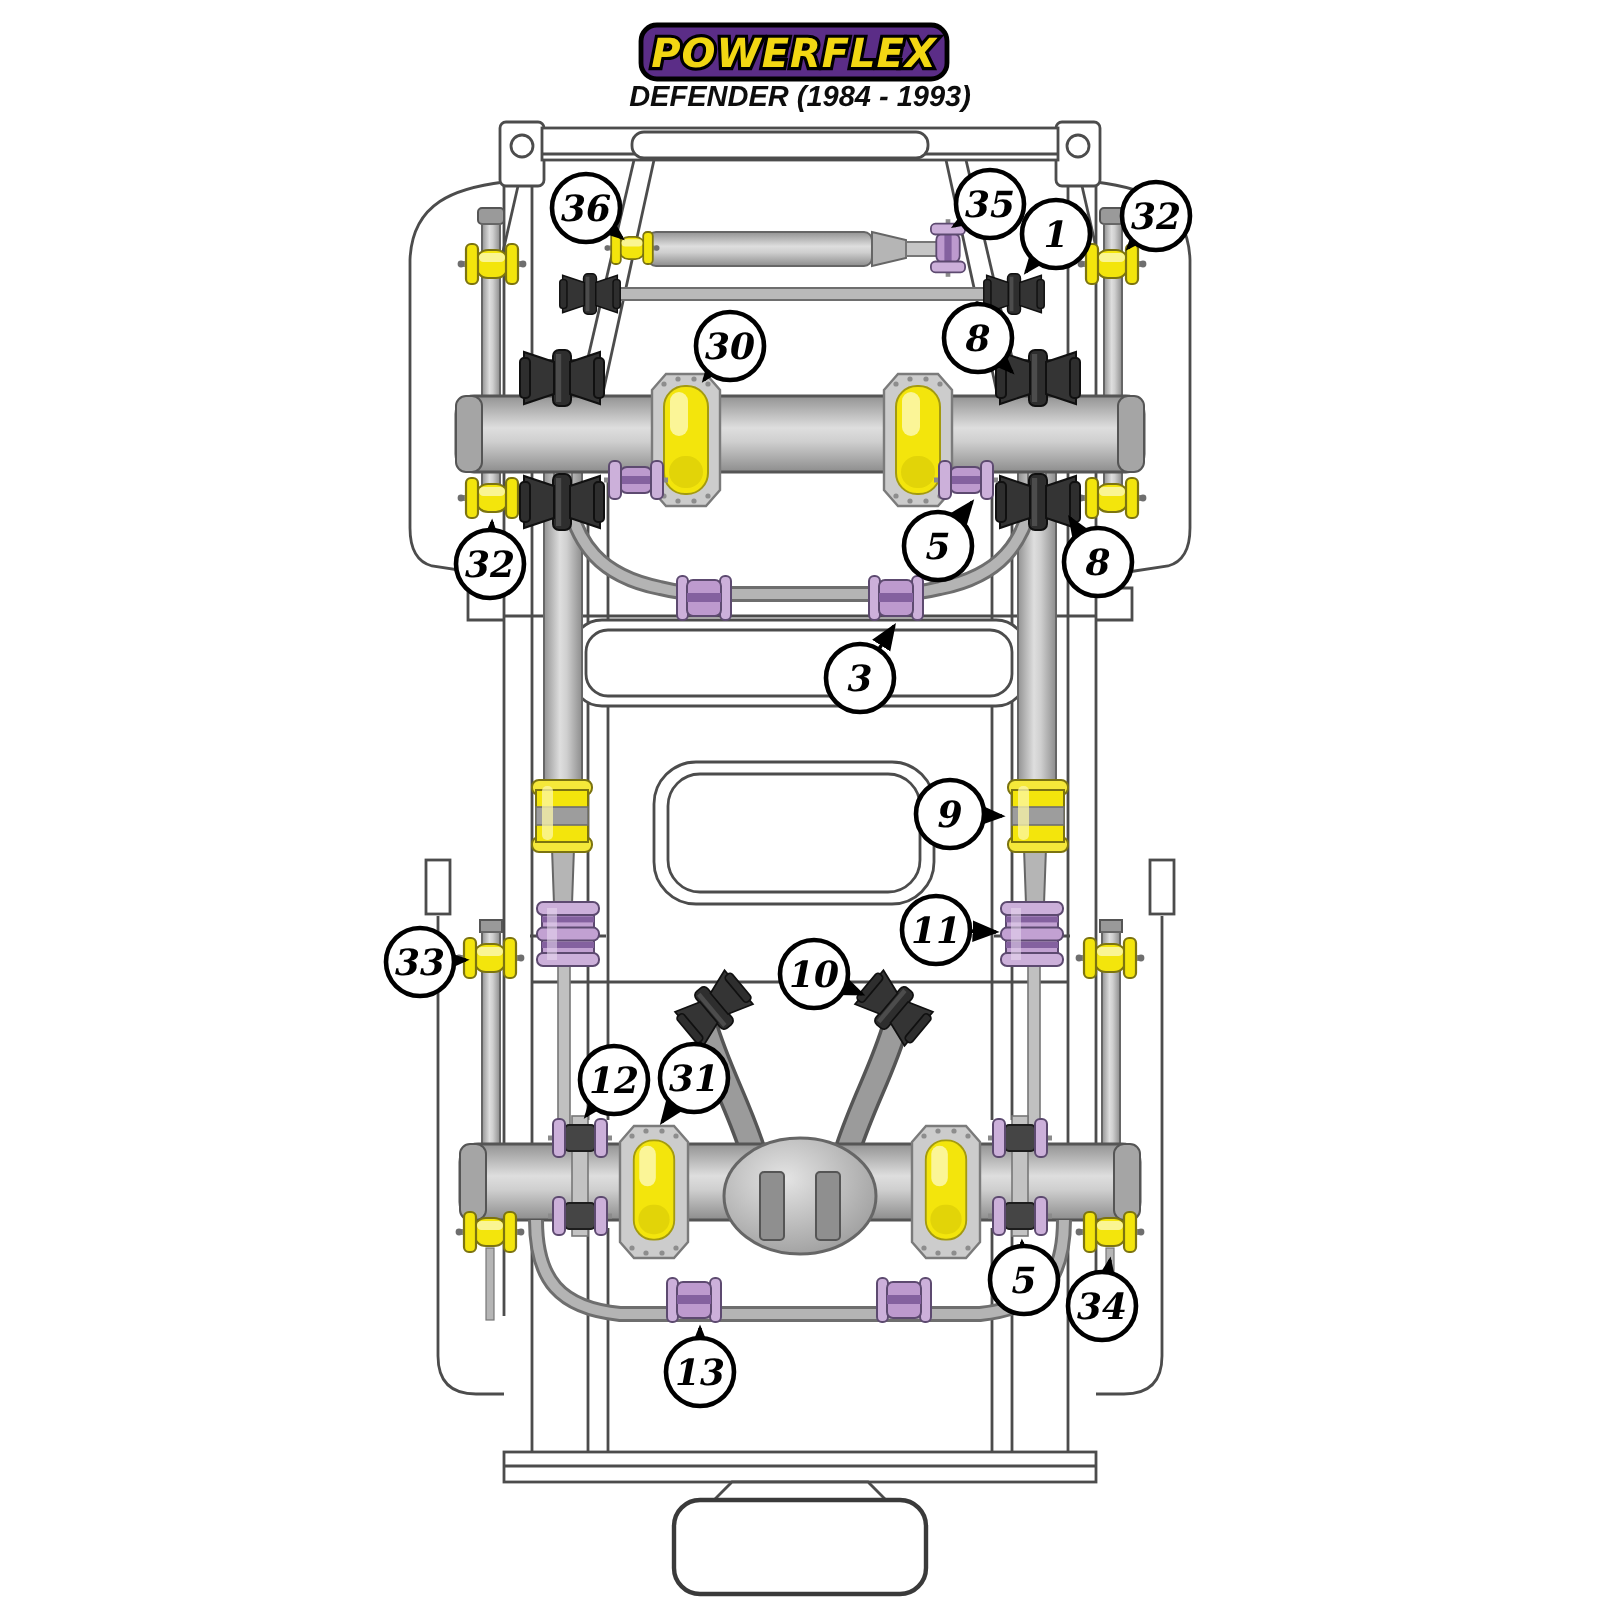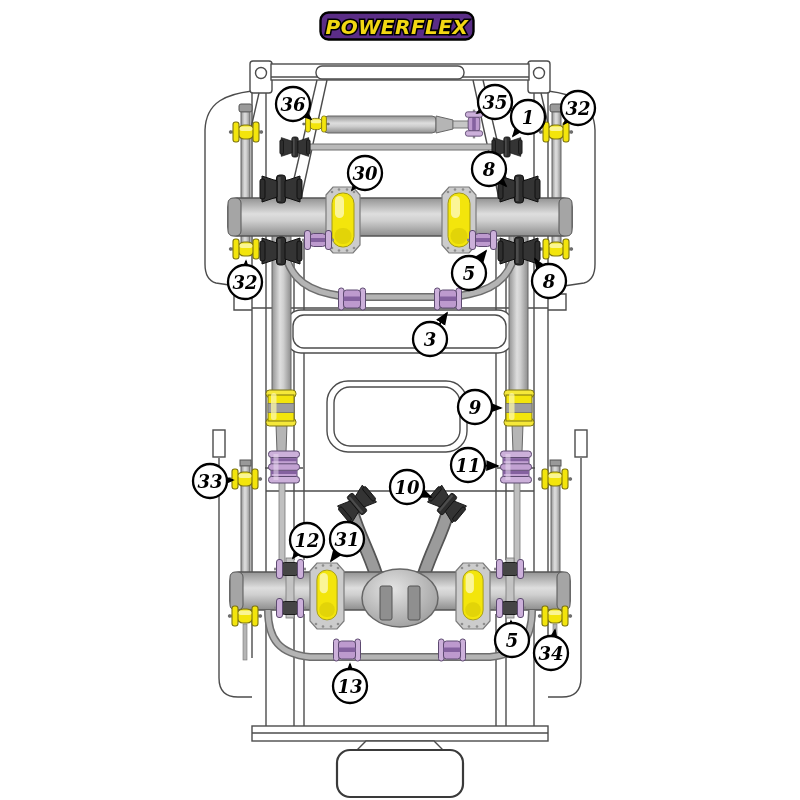--- a/index.html
+++ b/index.html
@@ -315,14 +315,15 @@
         <text x="350" y="692.5" class="co-text">13</text>
       </g>
 </svg>
 
 <div class="logo-wrap">
   <svg width="156" height="30" viewBox="0 0 156 30">
     <rect x="1.5" y="1.5" width="153" height="27" rx="8" stroke="#000" stroke-width="2.4" fill="#5b2d87"></rect>
     <text class="logo-text" x="78" y="22.5" stroke="#000" fill="#f2d713">POWERFLEX</text>
   </svg>
 </div>
+<div class="subtitle">DEFENDER (1984 - 1993)</div>
 
 </div>
 
 </body></html>

